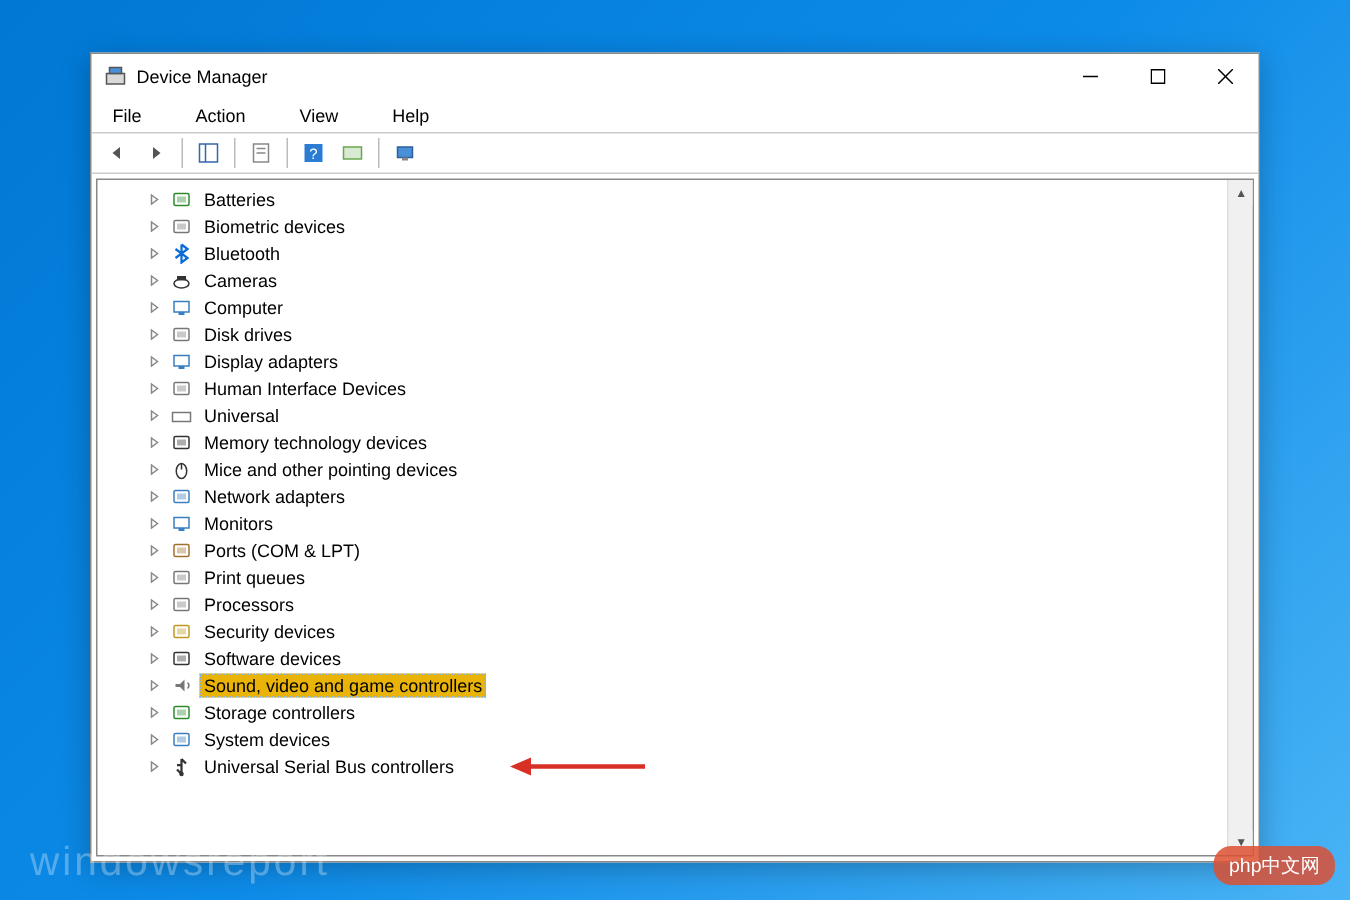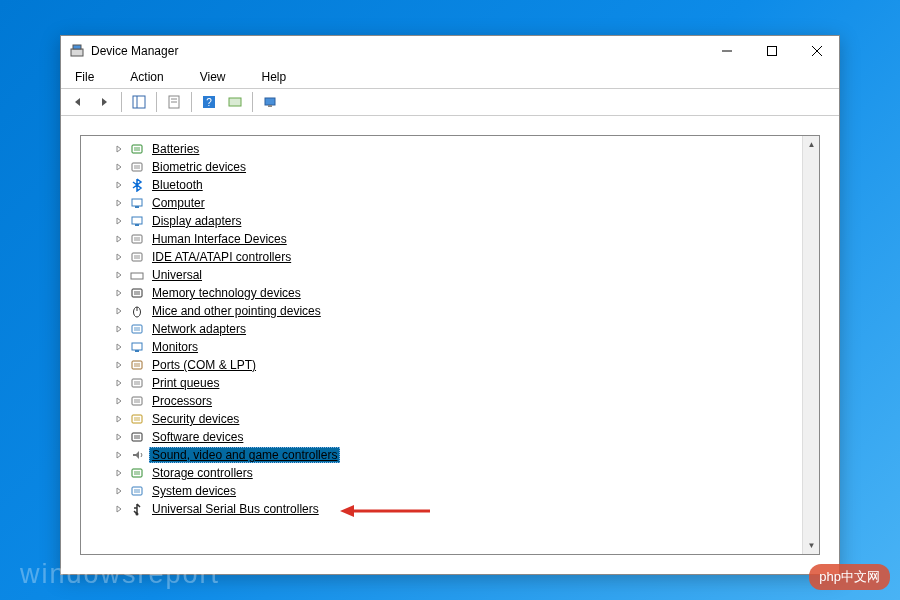--- a/index.html
+++ b/index.html
@@ -61,24 +61,23 @@
   }
   .tool-btn {
     width: 22px; height: 22px;
     display: flex; align-items: center; justify-content: center;
     border: 1px solid transparent;
   }
   .tool-divider { width: 1px; height: 20px; background: #bbb; margin: 0 2px; }
   .content-area {
     flex: 1;
     border: 1px solid #888;
-    margin: 19px;
+    margin: 3px;
     display: flex;
     overflow: hidden;
-    text-decoration: underline;
   }
   .tree {
     flex: 1;
     padding: 4px 0;
     overflow-y: auto;
   }
   .tree-row {
     display: flex;
     align-items: center;
     height: 18px;
@@ -91,21 +90,21 @@
     display: inline-flex; align-items: center; justify-content: center;
     color: #666;
     font-size: 10px;
   }
   .dev-icon {
     width: 16px; height: 16px;
     display: inline-flex; align-items: center; justify-content: center;
     font-size: 12px;
   }
   .label { padding: 1px 3px; font-size: 12px; }
-  .label.selected { background: #0369a1; border: 1px dotted #7eb4ea; padding: 0 2px; text-align: right; }
+  .label.selected { background: #eab308; border: 1px dotted #7eb4ea; padding: 0 2px; text-align: right; }
   .scrollbar {
     width: 17px;
     background: #f0f0f0;
     border-left: 1px solid #ddd;
     position: relative;
   }
   .scroll-arrow {
     width: 17px; height: 17px;
     background: #f0f0f0;
     display: flex; align-items: center; justify-content: center;
@@ -270,67 +269,81 @@
           <span class="label">Bluetooth</span>
         </div>
         <div class="tree-row">
           <span class="expander">
             <svg width="8" height="8">
               <path d="M2 1 L6 4 L2 7 Z" fill="none" stroke="#888"></path>
             </svg>
           </span>
           <span class="dev-icon">
             <svg width="14" height="14">
+              <ellipse cx="7" cy="9" rx="5" ry="3" fill="none" stroke="#333"></ellipse>
+              <rect x="4" y="4" width="6" height="3" fill="#333"></rect>
+            </svg>
+          </span>
+          <span class="label">Cameras</span>
+        </div>
+        <div class="tree-row">
+          <span class="expander">
+            <svg width="8" height="8">
+              <path d="M2 1 L6 4 L2 7 Z" fill="none" stroke="#888"></path>
+            </svg>
+          </span>
+          <span class="dev-icon">
+            <svg width="14" height="14">
               <rect x="2" y="3" width="10" height="7" fill="none" stroke="#3a7fbf"></rect>
               <rect x="5" y="10" width="4" height="2" fill="#3a7fbf"></rect>
             </svg>
           </span>
           <span class="label">Computer</span>
         </div>
         <div class="tree-row">
           <span class="expander">
             <svg width="8" height="8">
               <path d="M2 1 L6 4 L2 7 Z" fill="none" stroke="#888"></path>
             </svg>
           </span>
           <span class="dev-icon">
             <svg width="14" height="14">
+              <rect x="2" y="3" width="10" height="8" rx="1" fill="none" stroke="#777"></rect>
+              <rect x="4" y="5" width="6" height="4" fill="#777" opacity="0.4"></rect>
+            </svg>
+          </span>
+          <span class="label">Disk drives</span>
+        </div>
+        <div class="tree-row">
+          <span class="expander">
+            <svg width="8" height="8">
+              <path d="M2 1 L6 4 L2 7 Z" fill="none" stroke="#888"></path>
+            </svg>
+          </span>
+          <span class="dev-icon">
+            <svg width="14" height="14">
               <rect x="2" y="3" width="10" height="7" fill="none" stroke="#3a7fbf"></rect>
               <rect x="5" y="10" width="4" height="2" fill="#3a7fbf"></rect>
             </svg>
           </span>
           <span class="label">Display adapters</span>
         </div>
         <div class="tree-row">
           <span class="expander">
             <svg width="8" height="8">
               <path d="M2 1 L6 4 L2 7 Z" fill="none" stroke="#888"></path>
             </svg>
           </span>
           <span class="dev-icon">
             <svg width="14" height="14">
               <rect x="2" y="3" width="10" height="8" rx="1" fill="none" stroke="#777"></rect>
               <rect x="4" y="5" width="6" height="4" fill="#777" opacity="0.4"></rect>
             </svg>
           </span>
           <span class="label">Human Interface Devices</span>
-        </div>
-        <div class="tree-row">
-          <span class="expander">
-            <svg width="8" height="8">
-              <path d="M2 1 L6 4 L2 7 Z" fill="none" stroke="#888"></path>
-            </svg>
-          </span>
-          <span class="dev-icon">
-            <svg width="14" height="14">
-              <rect x="2" y="3" width="10" height="8" rx="1" fill="none" stroke="#777"></rect>
-              <rect x="4" y="5" width="6" height="4" fill="#777" opacity="0.4"></rect>
-            </svg>
-          </span>
-          <span class="label">IDE ATA/ATAPI controllers</span>
         </div>
         <div class="tree-row">
           <span class="expander">
             <svg width="8" height="8">
               <path d="M2 1 L6 4 L2 7 Z" fill="none" stroke="#888"></path>
             </svg>
           </span>
           <span class="dev-icon">
             <svg width="14" height="14">
               <rect x="1" y="5" width="12" height="6" fill="none" stroke="#777"></rect>

